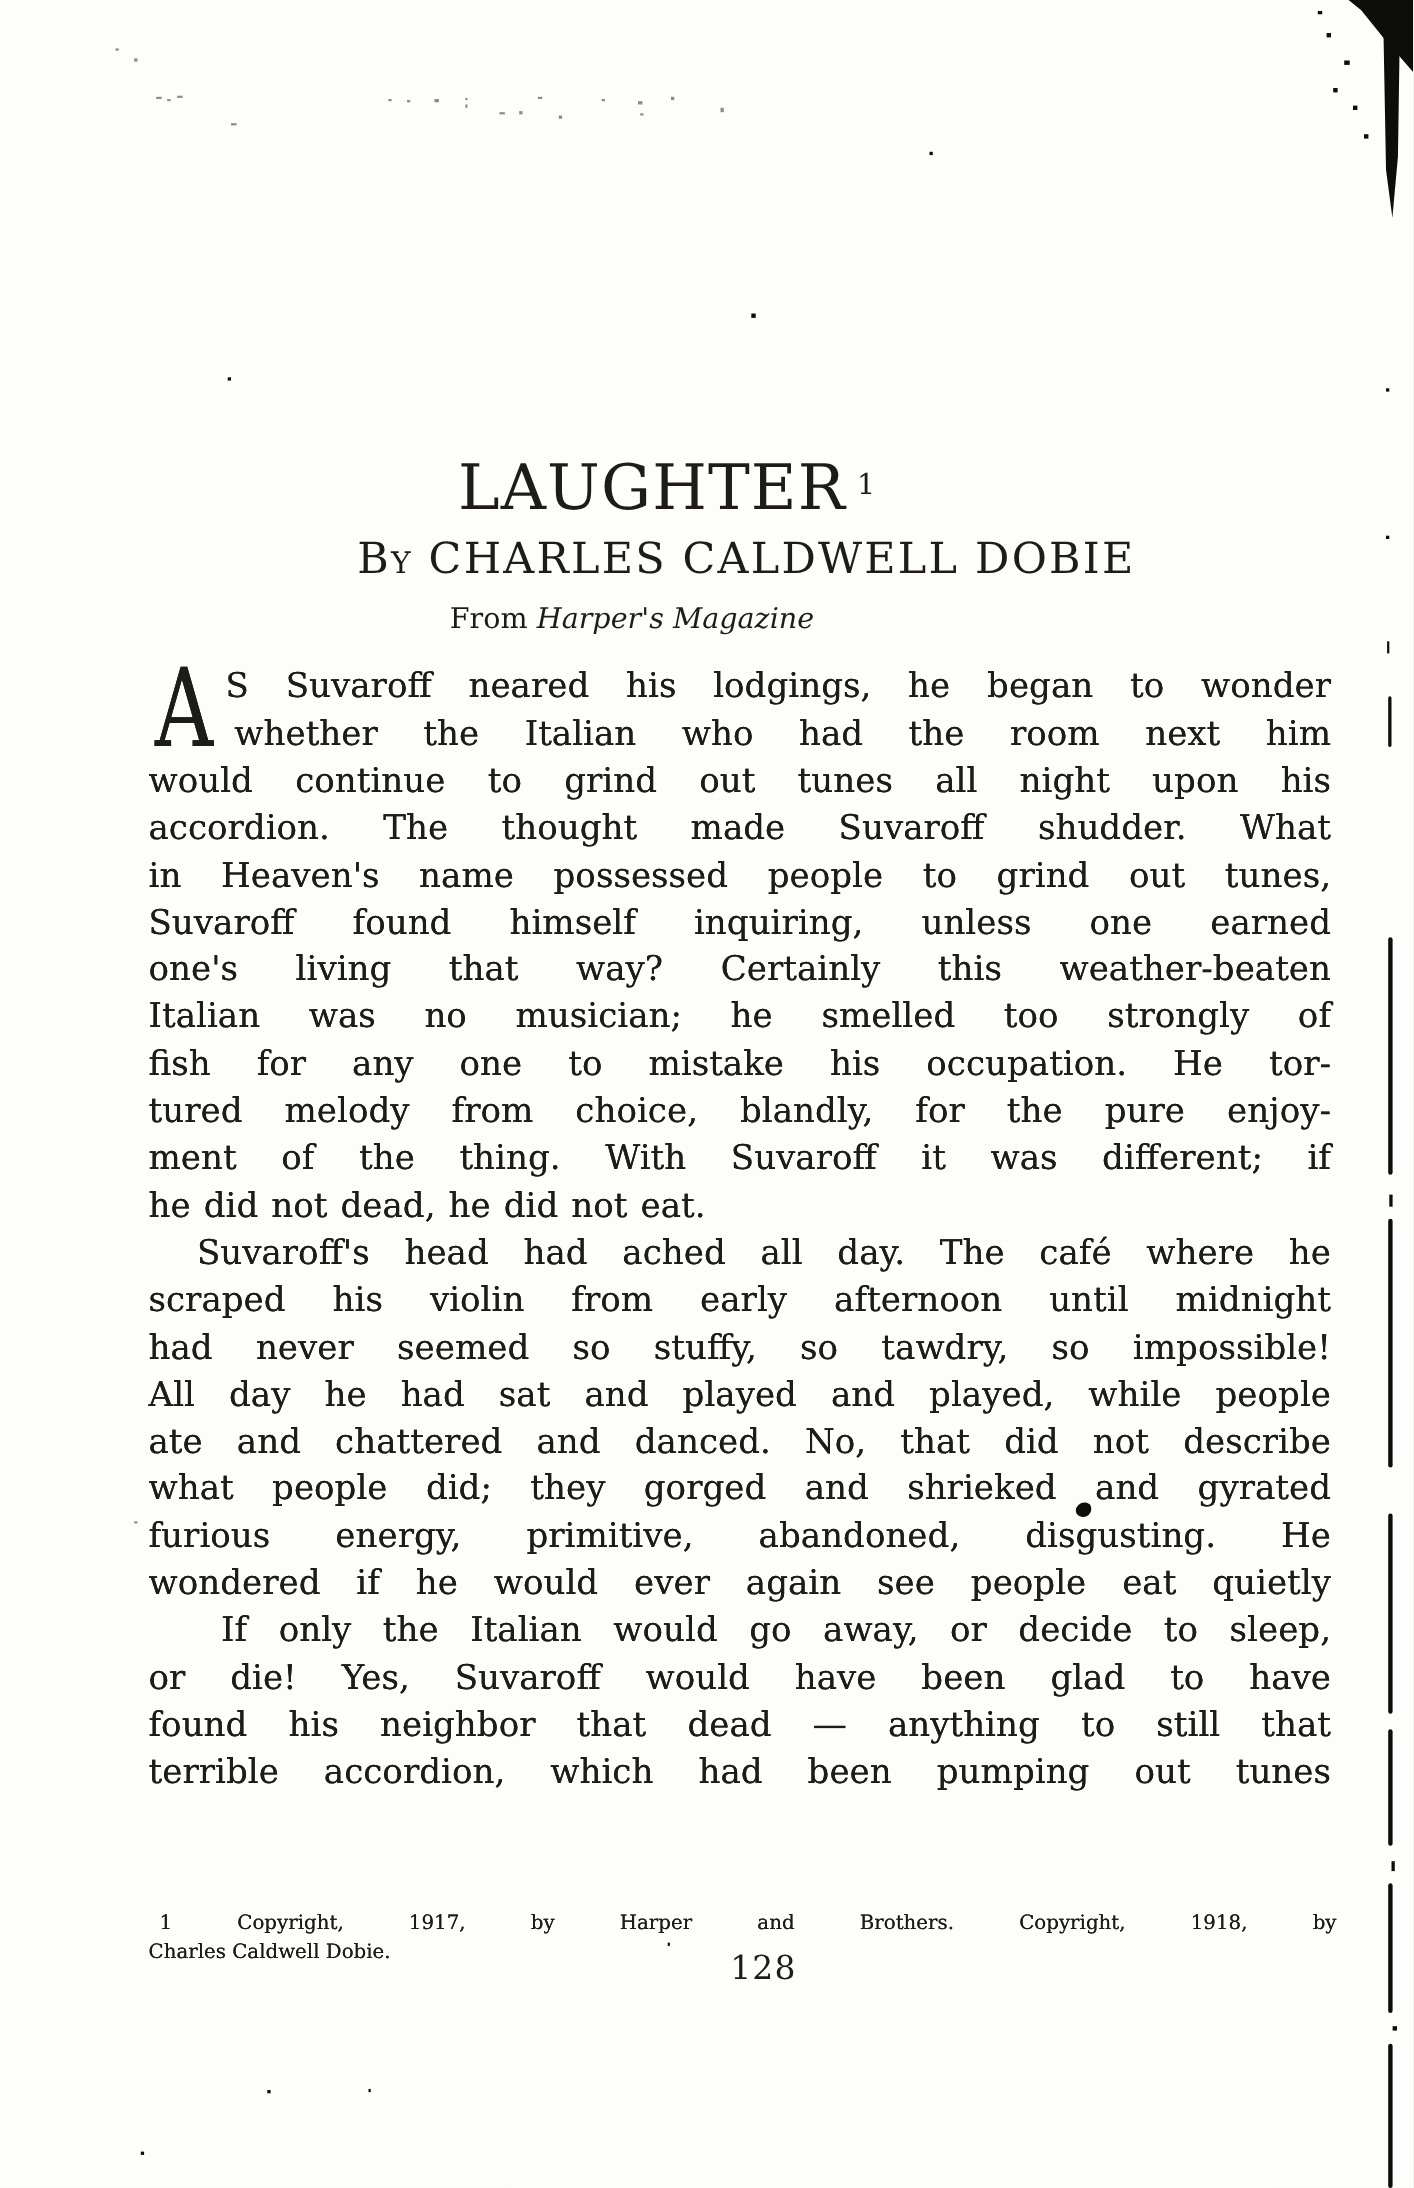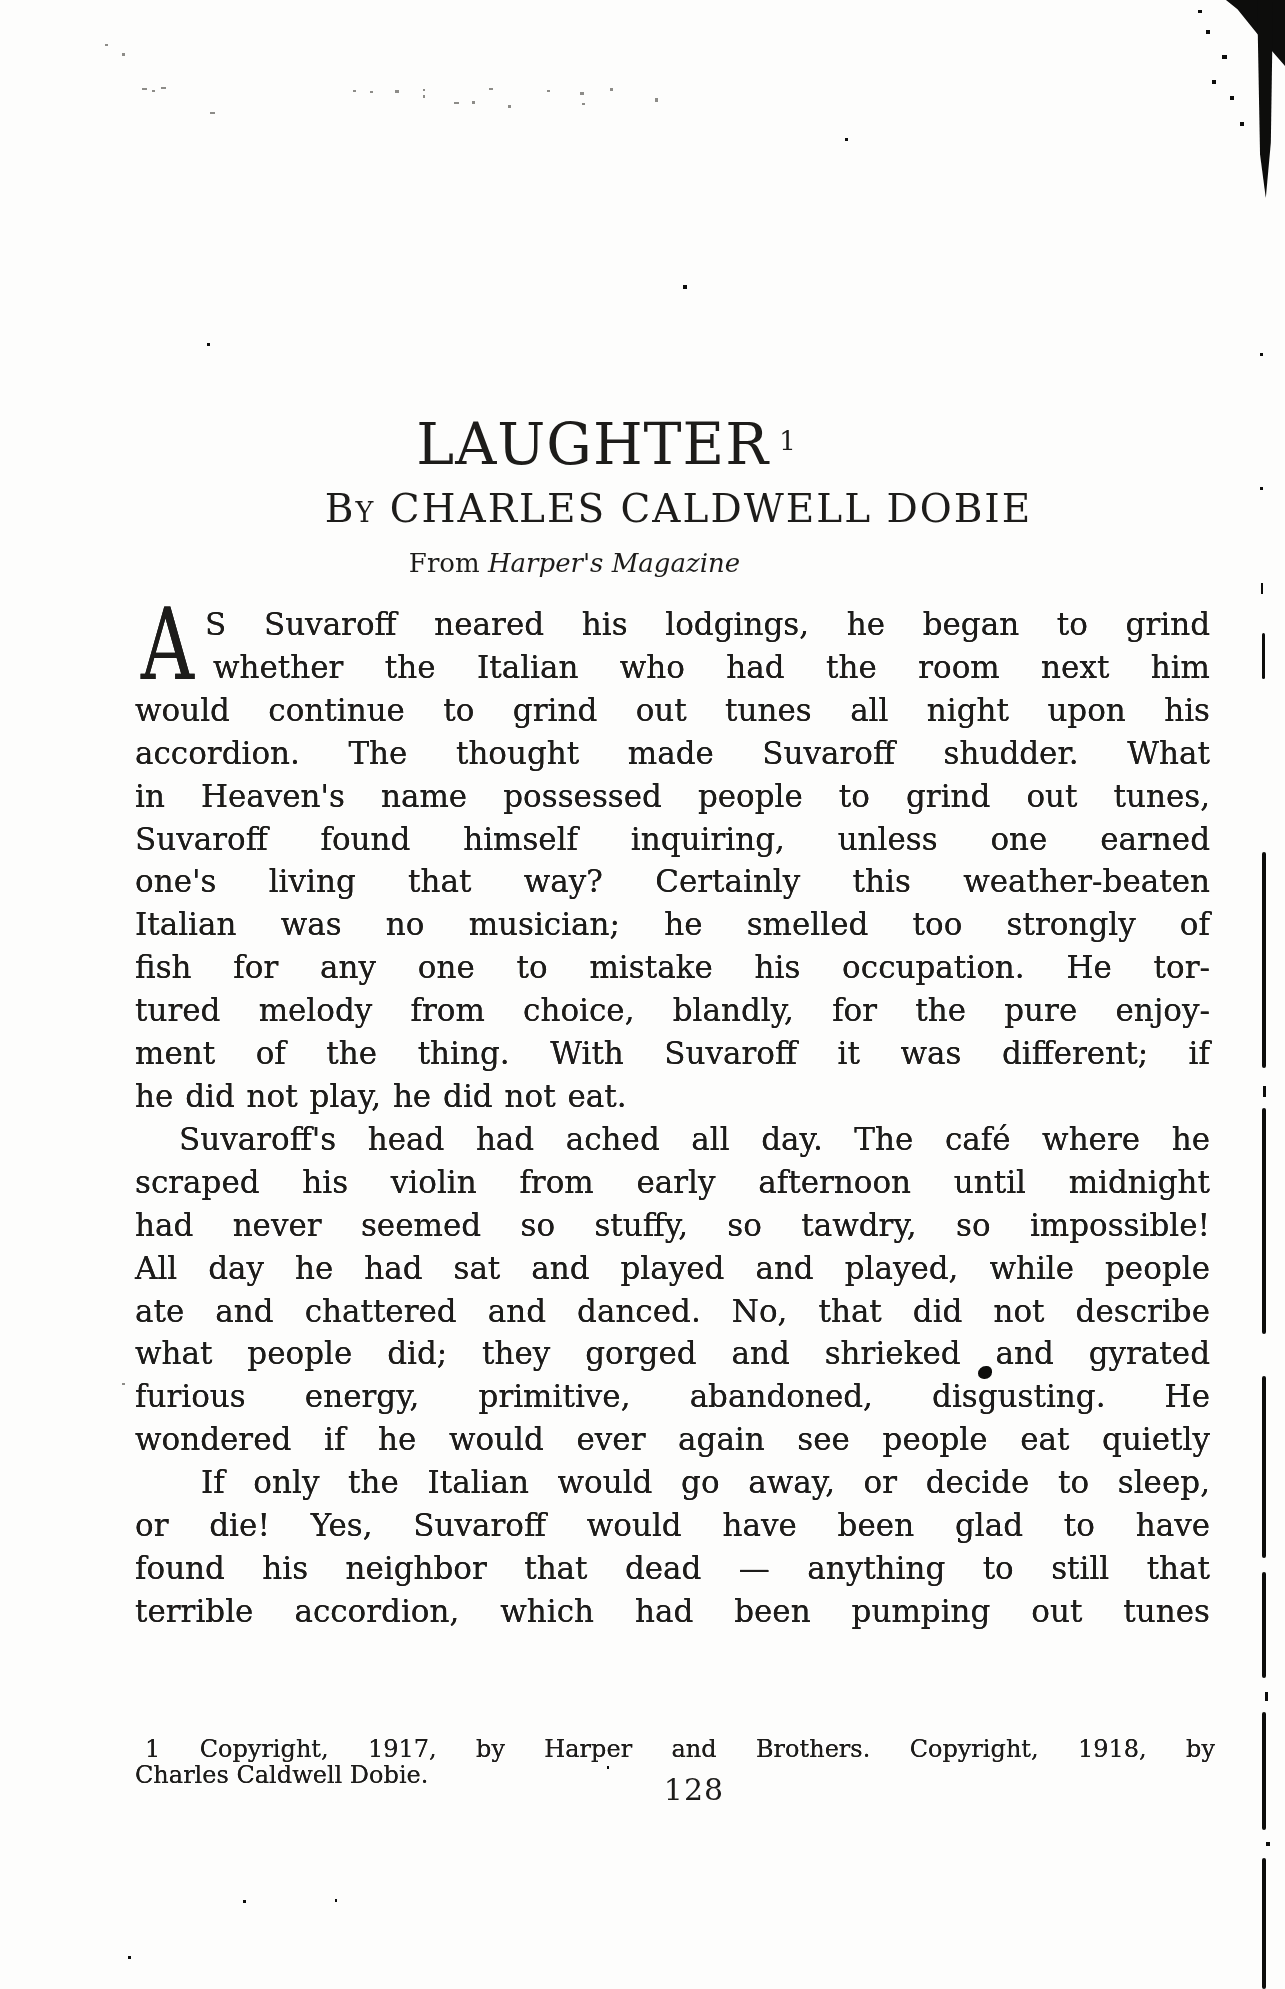--- a/index.html
+++ b/index.html
@@ -43,21 +43,21 @@
   .bline.pind3{text-indent:66px;}
   .dropcap{
     position:absolute;left:6px;top:3px;
     font-size:99px;line-height:78px;
     transform:scaleX(.74);transform-origin:left top;
     text-shadow:0 0 .6px #141312;
   }
   
   .footnote{
     position:absolute;left:135px;top:1736px;width:1080px;
-    font-size:24px;line-height:26px;text-shadow:0 0 .4px #1d1c1a;
+    font-size:18px;line-height:26px;text-shadow:0 0 .4px #1d1c1a;
   }
   .footnote .f1{text-align:justify;text-align-last:justify;padding-left:10px;word-spacing:3px;}
   .footnote .f2{text-align:left;}
   .folio{
     position:absolute;left:594px;top:1772px;width:200px;text-align:center;
     font-size:30px;letter-spacing:1px;
   }
   
   .art{position:absolute;background:#0d0d0c;}
   .art.gray{background:#8d8c88;}
@@ -85,32 +85,32 @@
     <span class="smallcaps">By</span>
     <span>CHARLES CALDWELL DOBIE</span>
   </div>
 
   <div class="titleband source">
     <span>From </span><em>Harper's Magazine</em>
   </div>
 
   <div class="body">
     <span class="dropcap">A</span>
-    <div class="bline dc1">S Suvaroff neared his lodgings, he began to grind</div>
+    <div class="bline dc1">S Suvaroff neared his lodgings, he began to wonder</div>
     <div class="bline dc2">whether the Italian who had the room next him</div>
     <div class="bline">would continue to grind out tunes all night upon his</div>
     <div class="bline">accordion. The thought made Suvaroff shudder. What</div>
     <div class="bline">in Heaven's name possessed people to grind out tunes,</div>
     <div class="bline">Suvaroff found himself inquiring, unless one earned</div>
     <div class="bline">one's living that way? Certainly this weather-beaten</div>
     <div class="bline">Italian was no musician; he smelled too strongly of</div>
     <div class="bline">fish for any one to mistake his occupation. He tor-</div>
     <div class="bline">tured melody from choice, blandly, for the pure enjoy-</div>
     <div class="bline">ment of the thing. With Suvaroff it was different; if</div>
-    <div class="bline plast">he did not play, he did not eat.</div>
+    <div class="bline plast">he did not dead, he did not eat.</div>
     <div class="bline pind2">Suvaroff's head had ached all day. The café where he</div>
     <div class="bline">scraped his violin from early afternoon until midnight</div>
     <div class="bline">had never seemed so stuffy, so tawdry, so impossible!</div>
     <div class="bline">All day he had sat and played and played, while people</div>
     <div class="bline">ate and chattered and danced. No, that did not describe</div>
     <div class="bline">what people did; they gorged and shrieked and gyrated</div>
     <div class="bline">furious energy, primitive, abandoned, disgusting. He</div>
     <div class="bline">wondered if he would ever again see people eat quietly</div>
     <div class="bline pind3">If only the Italian would go away, or decide to sleep,</div>
     <div class="bline">or die! Yes, Suvaroff would have been glad to have</div>

